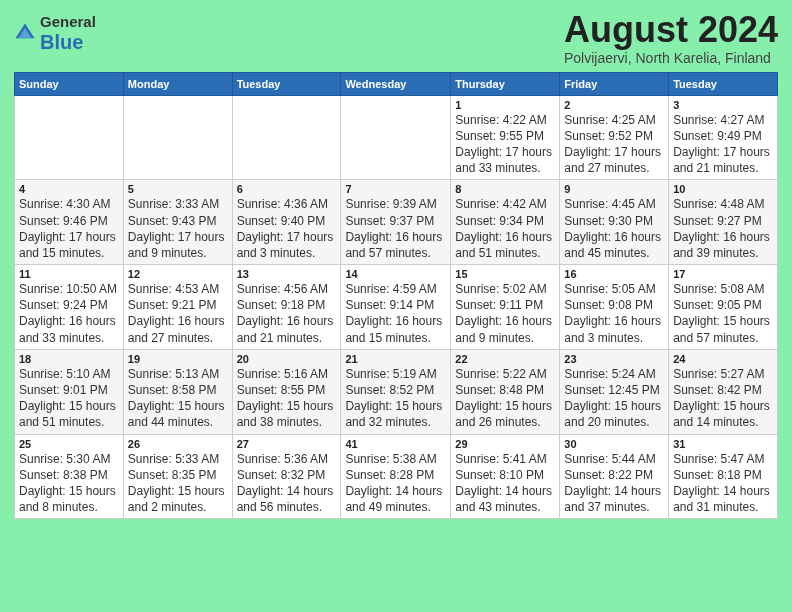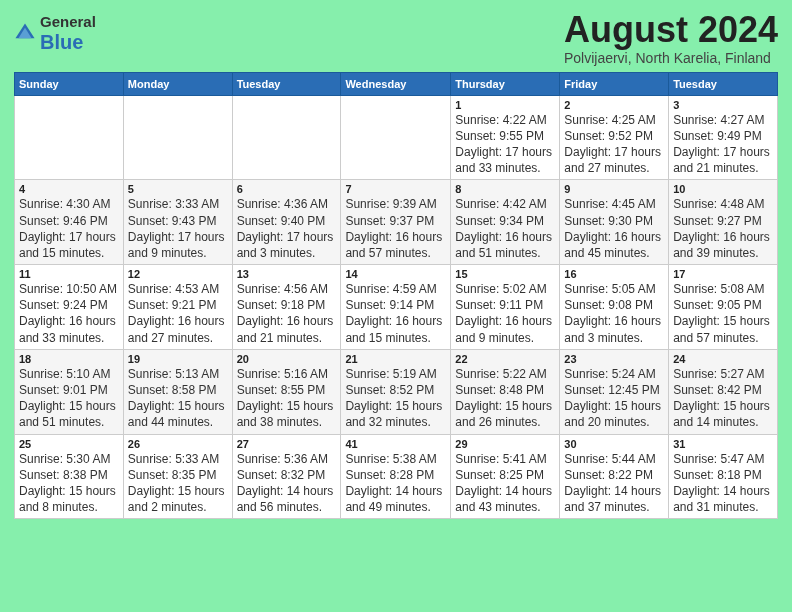--- a/index.html
+++ b/index.html
@@ -319,21 +319,21 @@
           </td>
           <td>
             <span class="day-number">41</span>
             <div class="day-info">Sunrise: 5:38 AM
 Sunset: 8:28 PM
 Daylight: 14 hours and 49 minutes.</div>
           </td>
           <td>
             <span class="day-number">29</span>
             <div class="day-info">Sunrise: 5:41 AM
-Sunset: 8:25 PM
+Sunset: 8:10 PM
 Daylight: 14 hours and 43 minutes.</div>
           </td>
           <td>
             <span class="day-number">30</span>
             <div class="day-info">Sunrise: 5:44 AM
 Sunset: 8:22 PM
 Daylight: 14 hours and 37 minutes.</div>
           </td>
           <td>
             <span class="day-number">31</span>

